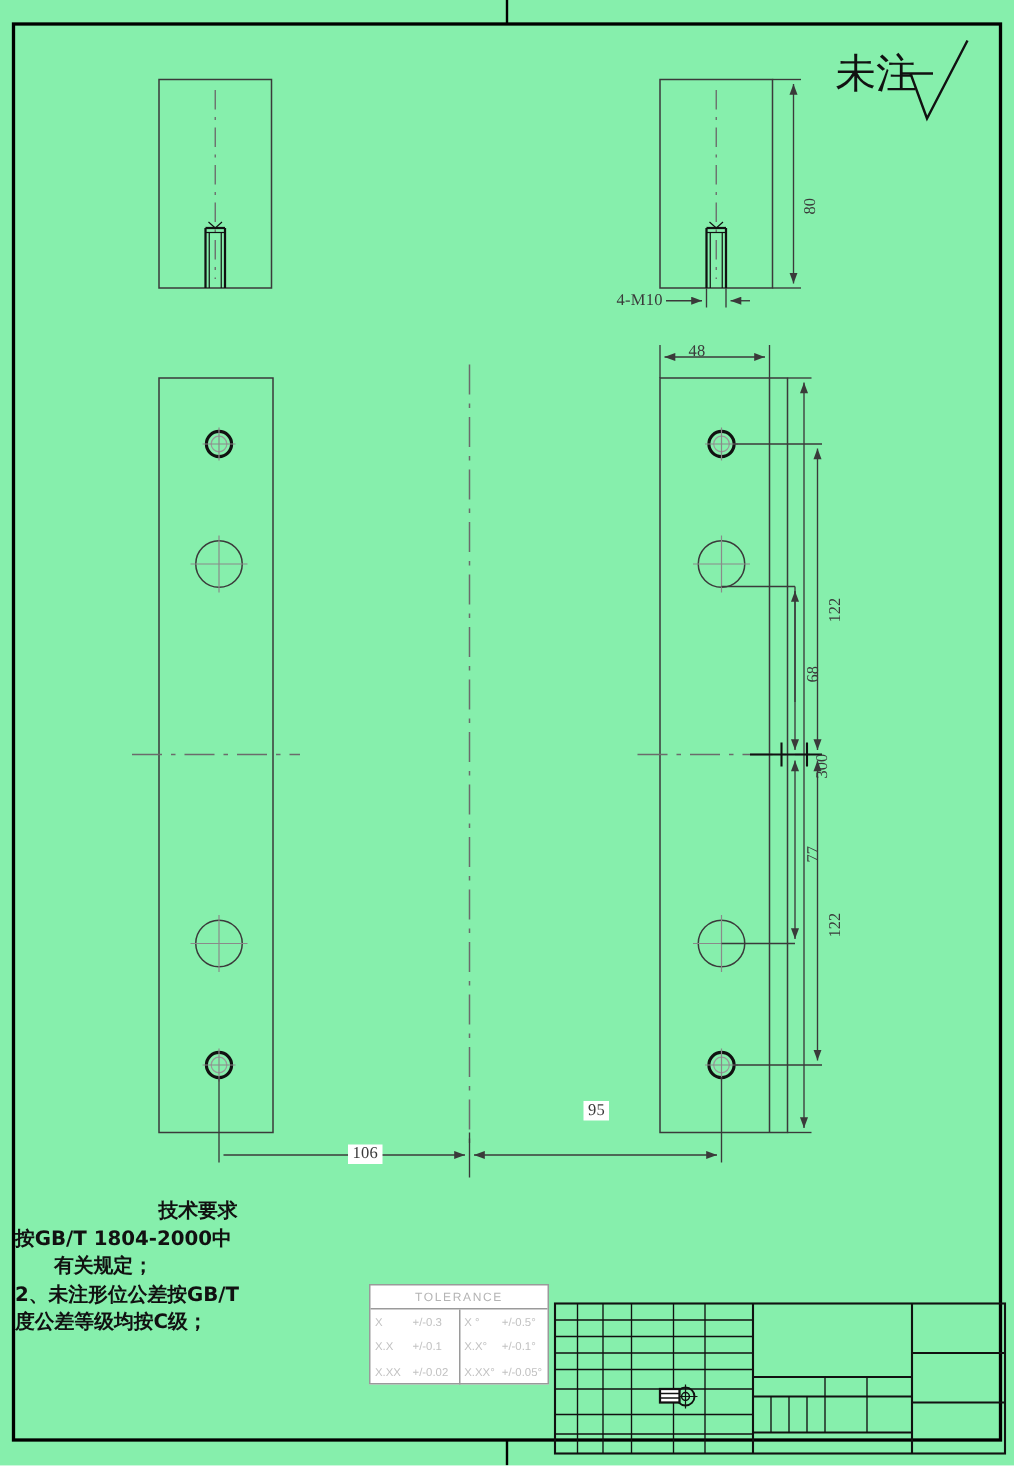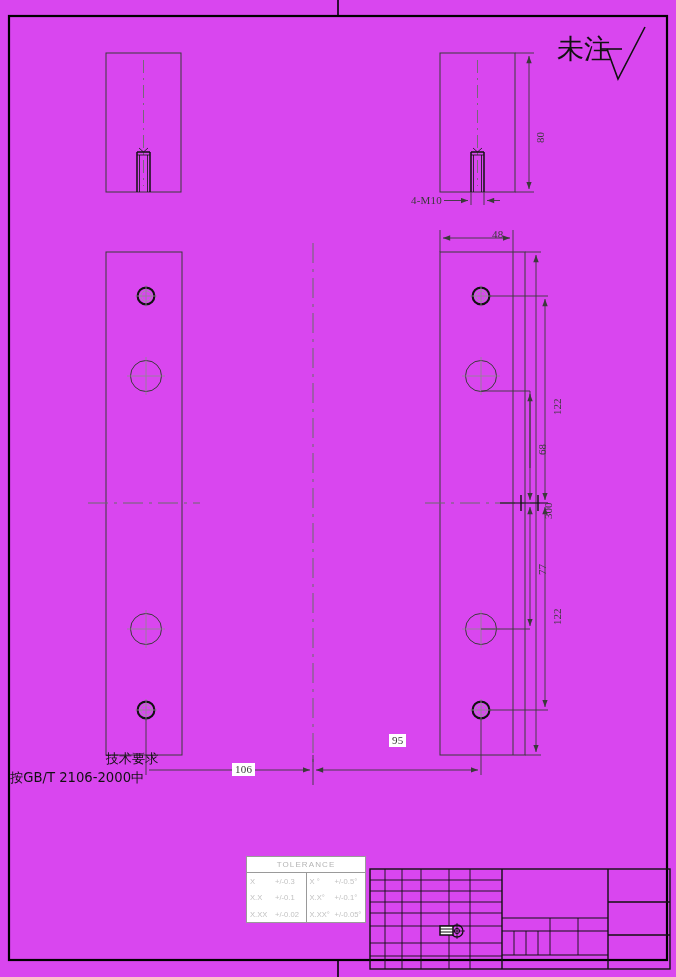--- a/index.html
+++ b/index.html
@@ -7,21 +7,21 @@
     padding: 0;
     background: #ffffff;
   }
   body {
     font-family: "Liberation Serif", "DejaVu Serif", serif;
   }
   #sheet {
     position: relative;
     width: 676px;
     height: 977px;
-    background: #d946ef;
+    background: #86efac;
     overflow: hidden;
   }
   #sheet svg {
     position: absolute;
     left: 0;
     top: 0;
   }
   
   .txt {
     position: absolute;
@@ -37,26 +37,27 @@
   }
   .dim-v {
     font-size: 11px;
     color: #3a3a3a;
     transform-origin: left top;
     transform: rotate(-90deg);
   }
   .notes {
     position: absolute;
     left: 10px;
-    top: 750px;
+    top: 799px;
     width: 230px;
     font-size: 13.2px;
     line-height: 18.2px;
     color: #111;
     font-family: "DejaVu Sans", "Liberation Sans", sans-serif;
+    font-weight: bold;
   }
   .notes .hdr {
     display: block;
     text-align: center;
     padding-left: 14px;
     margin-bottom: 1px;
   }
   .notes .ln { display: block; }
   .notes .ind { display: block; padding-left: 26px; }
   .surf-note {
@@ -382,32 +383,35 @@
         <line x1="440" y1="929" x2="453" y2="929" stroke-width="1"></line>
         <line x1="440" y1="932" x2="453" y2="932" stroke-width="1"></line>
       </g>
     </g>
   </svg>
 
   <div class="surf-note">未注</div>
 
   <div class="txt dim-v" style="left:534px; top:143px;">80</div>
   <div class="txt dim" style="left:411px; top:194px;">4-M10</div>
-  <div class="txt dim" style="left:492px; top:228px;">48</div>
+  <div class="txt dim" style="left:459px; top:228px;">48</div>
   <div class="txt dim-v" style="left:551px; top:415px;">122</div>
   <div class="txt dim-v" style="left:536px; top:455px;">68</div>
   <div class="txt dim-v" style="left:542px; top:519px;">300</div>
   <div class="txt dim-v" style="left:536px; top:575px;">77</div>
   <div class="txt dim-v" style="left:551px; top:625px;">122</div>
   <div class="txt dim" style="left:232px; top:763px; background:#fff; padding:0 3px;">106</div>
   <div class="txt dim" style="left:389px; top:734px; background:#fff; padding:0 3px;">95</div>
 
   <div class="notes">
     <span class="hdr">技术要求</span>
-    <span class="ln">按GB/T  2106-2000中</span>
+    <span class="ln">按GB/T  1804-2000中</span>
+    <span class="ind">有关规定；</span>
+    <span class="ln">2、未注形位公差按GB/T</span>
+    <span class="ln">度公差等级均按C级；</span>
   </div>
 
   <div id="tol">
     <div class="tol-head">TOLERANCE</div>
     <div class="tol-body">
       <div class="tol-col left">
         <div class="tol-row">
           <span class="k">X</span>
           <span class="v">+/-0.3</span>
         </div>

